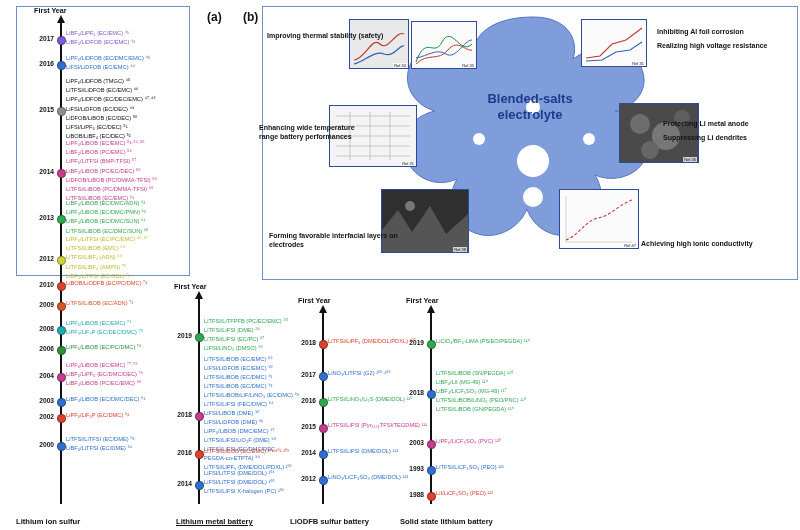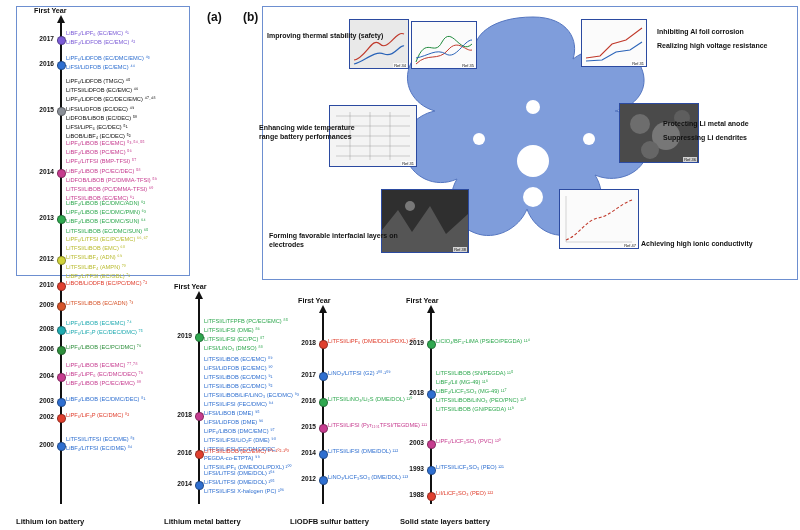--- a/index.html
+++ b/index.html
@@ -180,21 +180,21 @@
         <div class="dot" style="left: 49.3px; top: 397.6px; background: rgb(47, 111, 208);"></div>
         <div class="yr" style="left: 24px; width: 22px; top: 396.6px;">2003</div>
         <div class="entry" style="left: 58px; top: 396px; color: rgb(47, 111, 208);">LiBF₄/LiBOB (EC/DMC/DEC) ⁸¹</div>
         <div class="dot" style="left: 49.3px; top: 413.6px; background: rgb(224, 64, 47);"></div>
         <div class="yr" style="left: 24px; width: 22px; top: 412.6px;">2002</div>
         <div class="entry" style="left: 58px; top: 412px; color: rgb(224, 64, 47);">LiPF₆/LiF₃P (EC/DMC) ⁸²</div>
         <div class="dot" style="left: 49.3px; top: 442.2px; background: rgb(47, 111, 208);"></div>
         <div class="yr" style="left: 24px; width: 22px; top: 441.2px;">2000</div>
         <div class="entry" style="left: 58px; top: 436px; color: rgb(47, 111, 208);">LiTFSI/LiTFSI (EC/DME) ⁸³</div>
         <div class="entry" style="left: 58px; top: 445.2px; color: rgb(47, 111, 208);">LiBF₄/LiTFSI (EC/DME) ⁸⁴</div>
-        <div class="bottom-label" style="left: 8px;">Lithium ion battery</div>
+        <div class="bottom-label" style="left: 8px;">Lithium ion sulfur</div>
       </div>
       <div class="col" style="left: 160px; width: 128px;">
         <div class="first-year" style="left: 14px; top: 282px;">First Year</div>
         <div class="axis" style="left: 38px; top: 298px; height: 206px;"></div>
         <div class="dot" style="left: 35.3px; top: 333px; background: rgb(47, 168, 79);"></div>
         <div class="yr" style="left: 10px; width: 22px; top: 332px;">2019</div>
         <div class="entry" style="left: 44px; top: 318px; color: rgb(47, 168, 79);">LiTFSI/LiTFPFB (PC/EC/EMC) ⁸⁵</div>
         <div class="entry" style="left: 44px; top: 327px; color: rgb(47, 168, 79);">LiTFSI/LiFSI (DME) ⁸⁶</div>
         <div class="entry" style="left: 44px; top: 336px; color: rgb(47, 168, 79);">LiTFSI/LiFSI (EC/PC) ⁸⁷</div>
         <div class="entry" style="left: 44px; top: 345px; color: rgb(47, 168, 79);">LiFSI/LiNO₃ (DMSO) ⁸⁸</div>
@@ -214,21 +214,21 @@
         <div class="entry" style="left: 44px; top: 455px; color: rgb(47, 111, 208);">PEGDA-co-ETPTA) ⁹⁹</div>
         <div class="entry" style="left: 44px; top: 464px; color: rgb(47, 111, 208);">LiTFSI/LiPF₆ (DME/DOL/PDXL) ¹⁰⁰</div>
         <div class="dot" style="left: 35.3px; top: 449.5px; background: rgb(224, 64, 47);"></div>
         <div class="yr" style="left: 10px; width: 22px; top: 448.5px;">2016</div>
         <div class="entry" style="left: 44px; top: 448px; color: rgb(224, 64, 47);">LiTFSI/LiBOB (EC/EMC) ¹⁰¹·¹⁰²·¹⁰³</div>
         <div class="dot" style="left: 35.3px; top: 480.5px; background: rgb(47, 111, 208);"></div>
         <div class="yr" style="left: 10px; width: 22px; top: 479.5px;">2014</div>
         <div class="entry" style="left: 44px; top: 470px; color: rgb(47, 111, 208);">LiFSI/LiTFSI (DME/DOL) ¹⁰⁴</div>
         <div class="entry" style="left: 44px; top: 479px; color: rgb(47, 111, 208);">LiFSI/LiTFSI (DME/DOL) ¹⁰⁵</div>
         <div class="entry" style="left: 44px; top: 488px; color: rgb(47, 111, 208);">LiTFSI/LiFSI X-halogen (PC) ¹⁰⁶</div>
-        <div class="bottom-label" style="left: 4px;">Lithium metal battery</div>
+        <div class="bottom-label" style="left: 16px; text-decoration: underline;">Lithium metal battery</div>
       </div>
       <div class="col" style="left: 290px; width: 110px;">
         <div class="first-year" style="left: 8px; top: 296px;">First Year</div>
         <div class="axis" style="left: 32px; top: 312px; height: 192px;"></div>
         <div class="dot" style="left: 29.3px; top: 339.5px; background: rgb(224, 64, 47);"></div>
         <div class="yr" style="left: 4px; width: 22px; top: 338.5px;">2018</div>
         <div class="entry" style="left: 38px; top: 338px; color: rgb(224, 64, 47);">LiTFSI/LiPF₆ (DME/DOL/PDXL) ¹⁰⁷</div>
         <div class="dot" style="left: 29.3px; top: 371.5px; background: rgb(47, 111, 208);"></div>
         <div class="yr" style="left: 4px; width: 22px; top: 370.5px;">2017</div>
         <div class="entry" style="left: 38px; top: 370px; color: rgb(47, 111, 208);">LiNO₃/LiTFSI (G2) ¹⁰⁸·¹⁰⁹</div>
@@ -261,21 +261,21 @@
         <div class="entry" style="left: 36px; top: 406px; color: rgb(47, 168, 79);">LiTFSI/LiBOB (GN/PEGDA) ¹¹⁹</div>
         <div class="dot" style="left: 27.3px; top: 439.5px; background: rgb(198, 60, 143);"></div>
         <div class="yr" style="left: 2px; width: 22px; top: 438.5px;">2003</div>
         <div class="entry" style="left: 36px; top: 438px; color: rgb(198, 60, 143);">LiPF₆/LiCF₃SO₃ (PVC) ¹²⁰</div>
         <div class="dot" style="left: 27.3px; top: 465.5px; background: rgb(47, 111, 208);"></div>
         <div class="yr" style="left: 2px; width: 22px; top: 464.5px;">1993</div>
         <div class="entry" style="left: 36px; top: 464px; color: rgb(47, 111, 208);">LiTFSI/LiCF₃SO₃ (PEO) ¹²¹</div>
         <div class="dot" style="left: 27.3px; top: 491.5px; background: rgb(224, 64, 47);"></div>
         <div class="yr" style="left: 2px; width: 22px; top: 490.5px;">1988</div>
         <div class="entry" style="left: 36px; top: 490px; color: rgb(224, 64, 47);">LiI/LiCF₃SO₃ (PEO) ¹²²</div>
-        <div class="bottom-label" style="left: 0px;">Solid state layers battery</div>
+        <div class="bottom-label" style="left: 0px;">Solid state lithium battery</div>
       </div>
     </div>
 
   <div class="panel-b">
 
     <svg class="blob" viewBox="0 0 300 262">
       <path d="M150 6
                C 186 6, 196 30, 190 48
                C 214 30, 248 34, 258 56
                C 268 78, 252 96, 232 100
@@ -290,20 +290,24 @@
                C 30 94, 18 72, 28 52
                C 40 30, 72 28, 92 44
                C 88 24, 110 6, 150 6 Z" fill="#7f9ddb" stroke="#5576c0" stroke-width="1"></path>
       <circle cx="150" cy="150" r="16" fill="#ffffff"></circle>
       <circle cx="150" cy="186" r="10" fill="#ffffff"></circle>
       <circle cx="150" cy="96" r="7" fill="#ffffff"></circle>
       <circle cx="96" cy="128" r="6" fill="#ffffff"></circle>
       <circle cx="206" cy="128" r="6" fill="#ffffff"></circle>
     </svg>
 
+    <div class="center-text">
+      <span>Blended-salts</span><br>
+      <span>electrolyte</span>
+    </div>
 
     <div class="thumb" style="left:86px;top:12px;width:58px;height:48px;background:linear-gradient(160deg,#d8d8d8,#9a9a9a);">
       <svg width="58" height="48" viewBox="0 0 58 48">
           <rect width="58" height="48" fill="#e9e9e9"></rect>
           <path d="M4 40 C16 38,22 16,30 24 C38 32,46 10,54 14" stroke="#c0392b" fill="none" stroke-width="1.2"></path>
           <path d="M4 44 C14 42,24 30,34 34 C44 38,50 24,54 26" stroke="#2a63b8" fill="none" stroke-width="1.2"></path>
         </svg>
       <span class="cap">Ref.34</span>
     </div>
 

